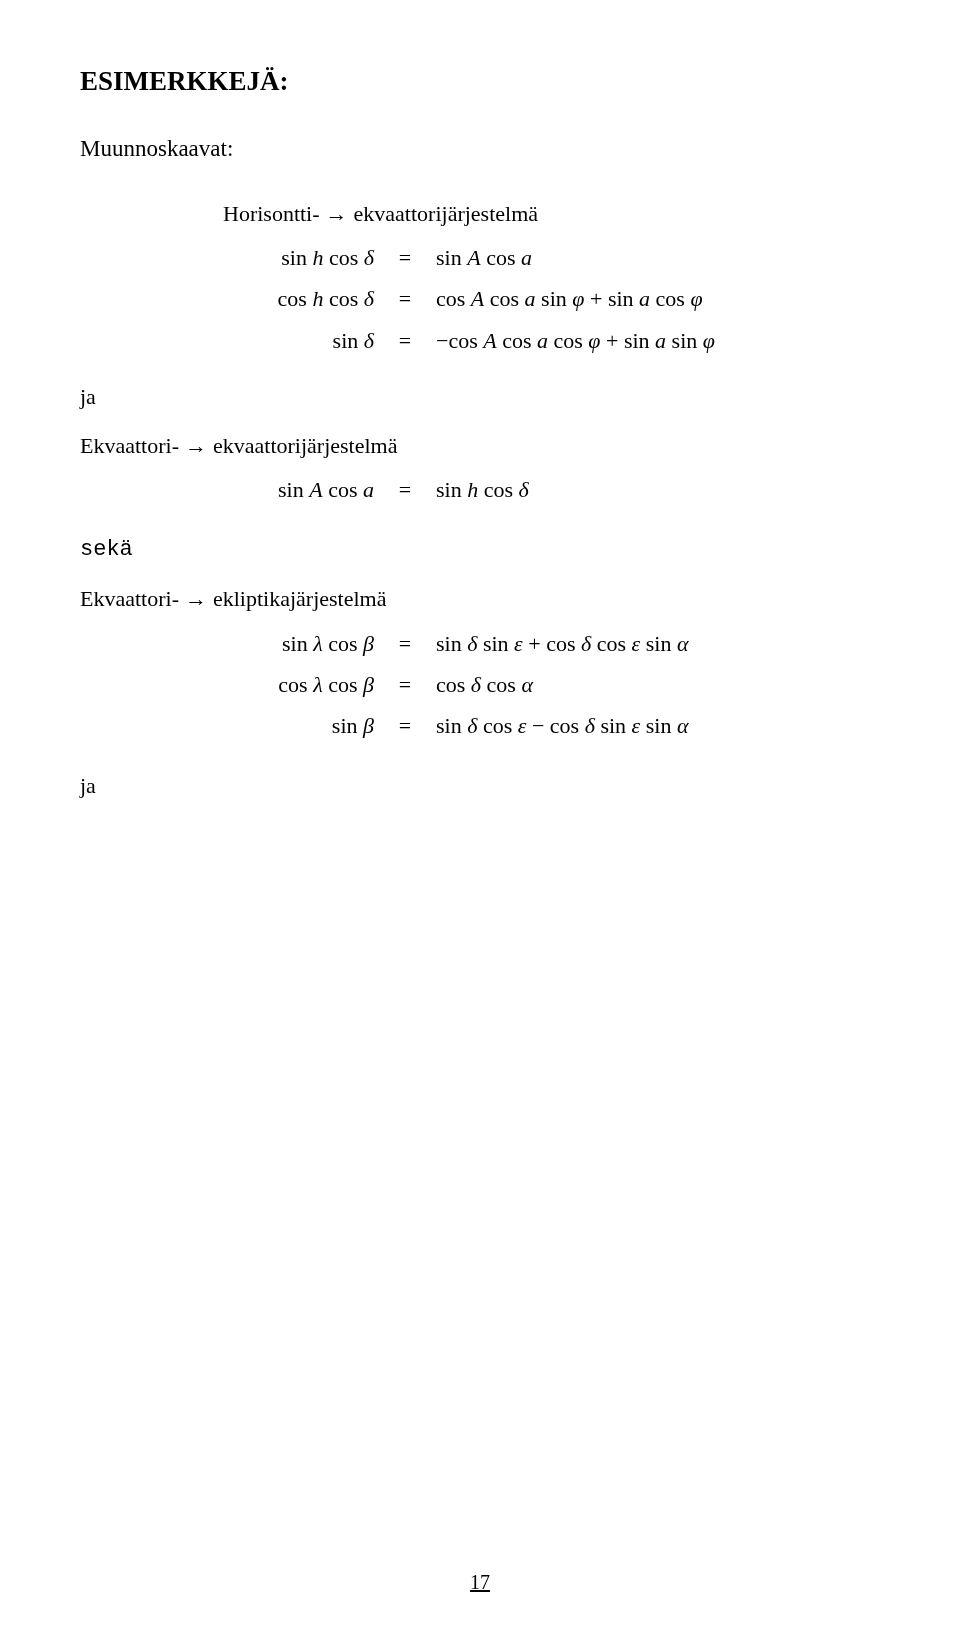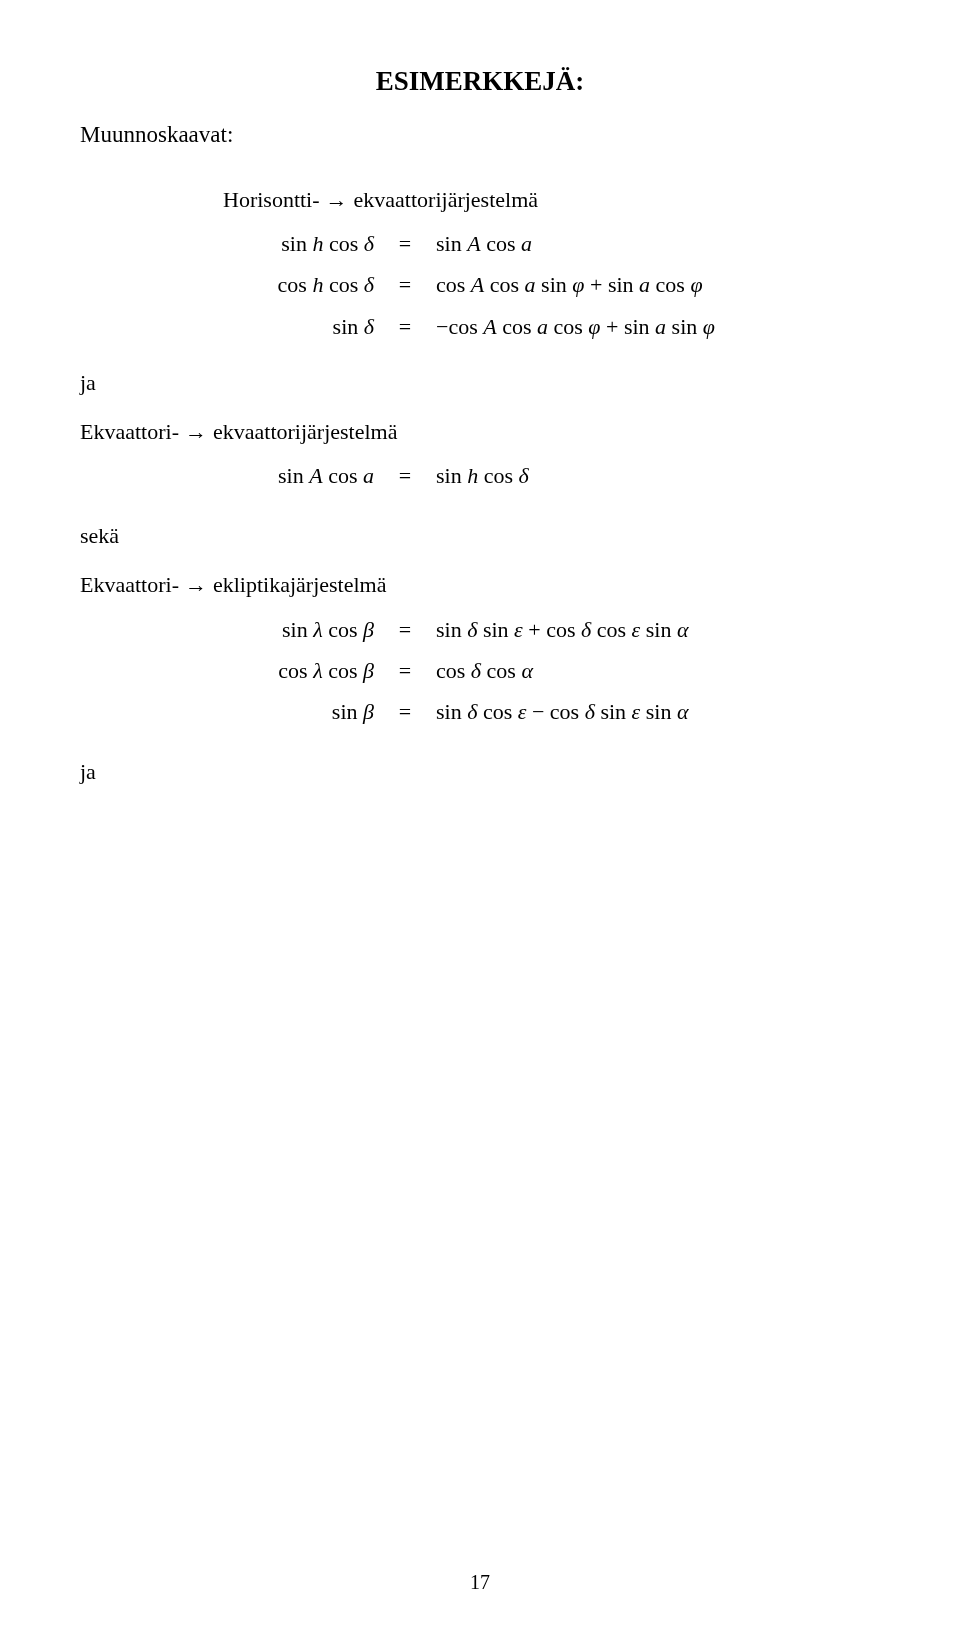--- a/index.html
+++ b/index.html
@@ -24,20 +24,21 @@
       font-style: normal;
       margin: 0 8px;
     }
 
     .page-number {
       position: absolute;
       bottom: 40px;
       left: 50%;
       transform: translateX(-50%);
       font-size: 20px;
+      text-decoration: underline;
     }
 
     
     .math-table {
       border-collapse: collapse;
       margin-left: 160px;
       margin-bottom: 10px;
     }
 
     .math-table td {
@@ -64,21 +65,21 @@
 
     .heading-line {
       display: flex;
       align-items: flex-end;
       margin-bottom: 6px;
     }
   </style>
 </head>
 <body>
 
-<div style="font-size:27px; font-weight:bold; margin-bottom:14px;text-align:center;">ESIMERKKEJÄ:</div>
+<div style="font-size:27px; font-weight:bold; margin-bottom:28px;">ESIMERKKEJÄ:</div>
 
 <div style="font-size:23px; margin-bottom:28px;">Muunnoskaavat:</div>
 
 <div class="heading-line">
   <span style="font-size:22px;">&nbsp;&nbsp;&nbsp;&nbsp;&nbsp;&nbsp;&nbsp;&nbsp;&nbsp;&nbsp;&nbsp;&nbsp;&nbsp;&nbsp;&nbsp;&nbsp;&nbsp;&nbsp;&nbsp;&nbsp;&nbsp;&nbsp;&nbsp;&nbsp;&nbsp;&nbsp;</span>
   <span>Horisontti-</span>
   <span class="arrow" style="font-size:22px; margin:0 6px;">→</span>
   <span>ekvaattorijärjestelmä</span>
 </div>
 
@@ -129,21 +130,21 @@
         sin&nbsp;<i>A</i>&nbsp;cos&nbsp;<i>a</i>
       </td>
       <td class="td-eq">=</td>
       <td class="td-rhs">
         sin&nbsp;<i>h</i>&nbsp;cos&nbsp;<i>δ</i>
       </td>
     </tr>
   </tbody>
 </table>
 
-<div style="font-size:22px; margin-top:22px; margin-bottom:14px;">sekä</div>
+<div style="font-size:22px; margin-top:22px; margin-bottom:14px;font-family:Liberation Mono, monospace;">sekä</div>
 
 <div class="heading-line">
   <span>Ekvaattori-</span>
   <span class="arrow" style="font-size:22px; margin:0 6px;">→</span>
   <span>ekliptikajärjestelmä</span>
 </div>
 
 <table class="math-table">
   <tbody>
     <tr>

